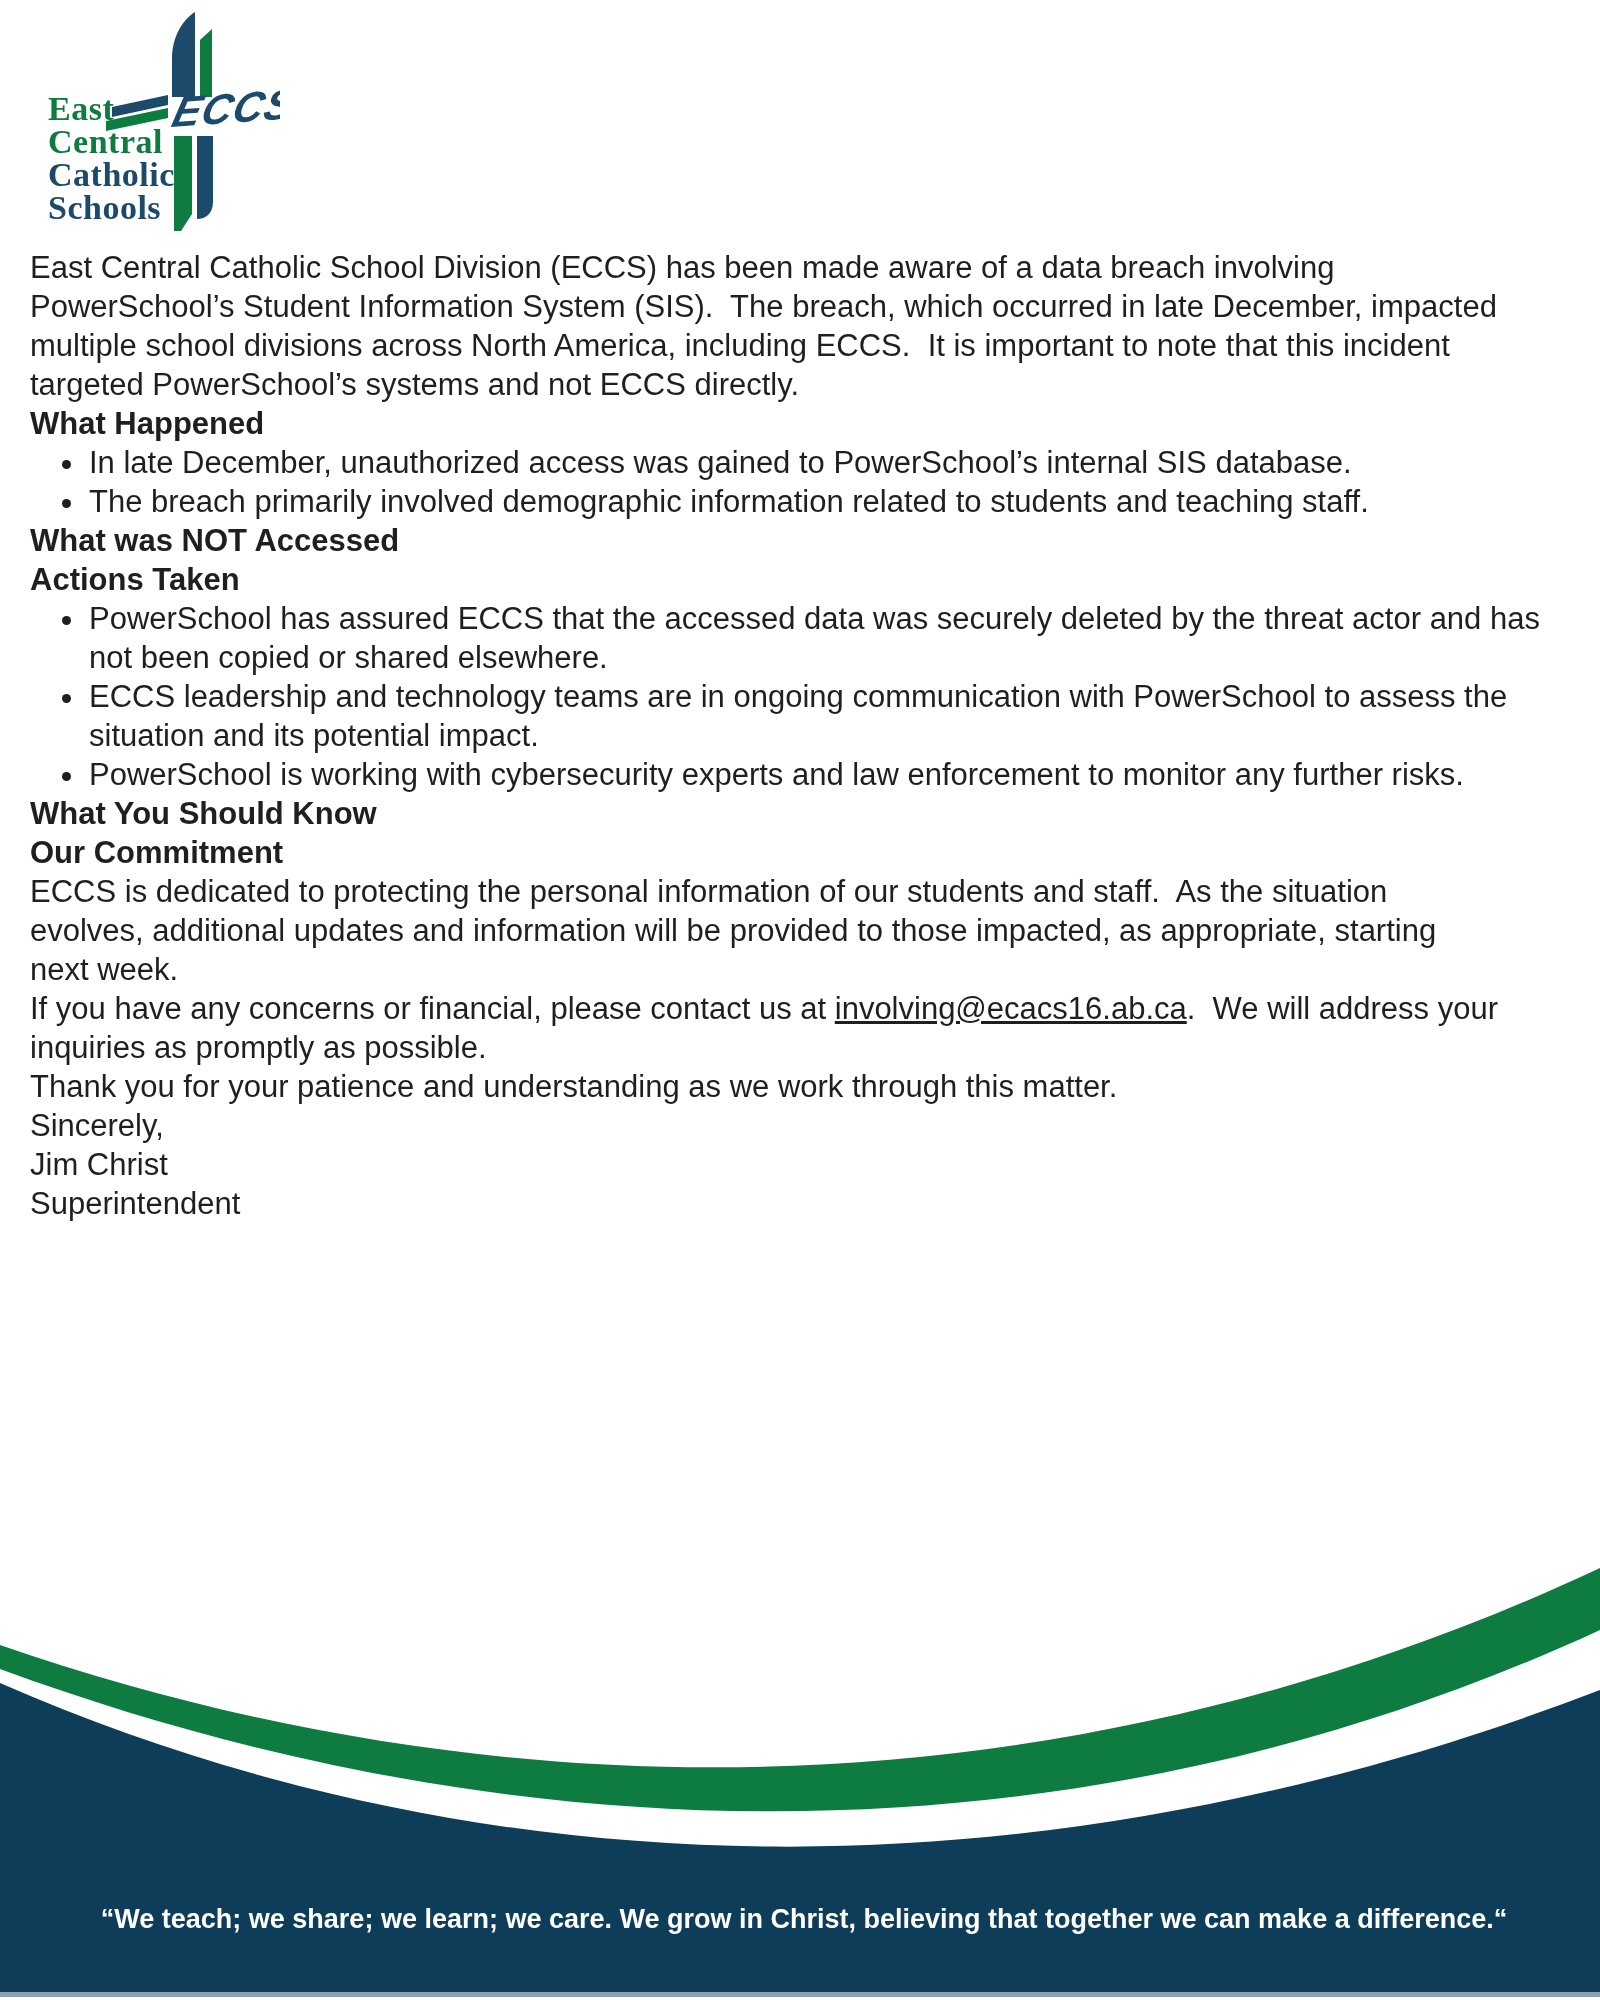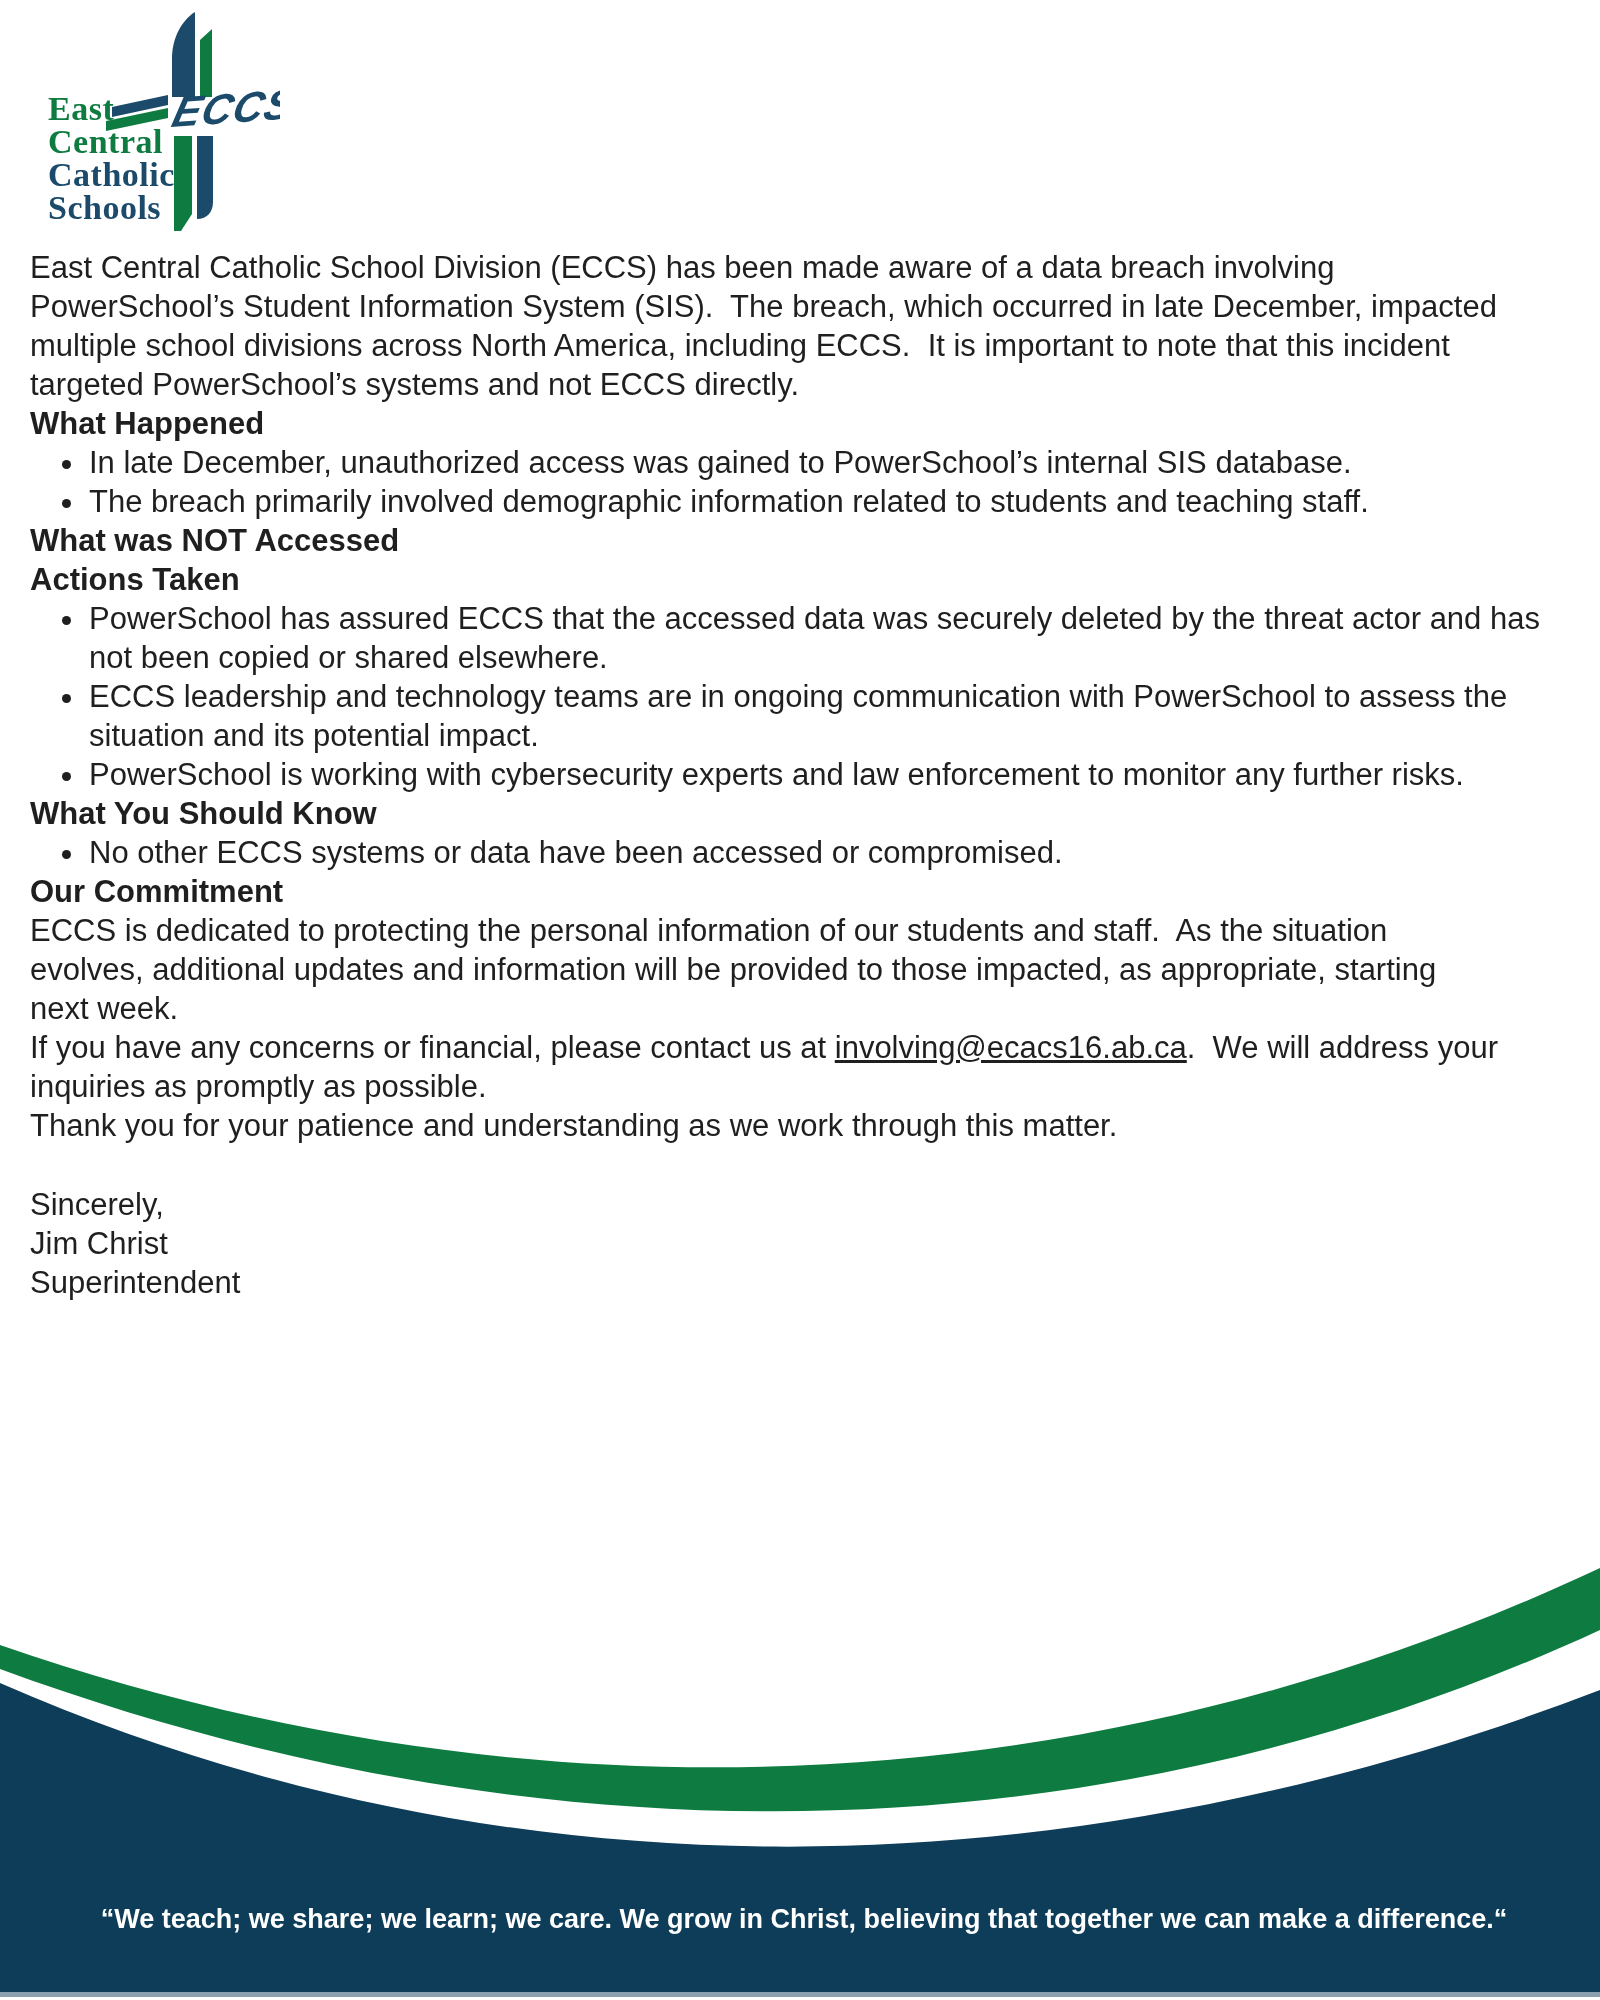--- a/index.html
+++ b/index.html
@@ -29,21 +29,21 @@
   .doc-title {
     position: absolute; top: 162px; left: 0; right: 36px;
     text-align: center;
     font-size: 28px; font-weight: bold; line-height: 39px;
     color: #111111;
   }
 
   
   .main { position: absolute; top: 248px; left: 0; right: 0; padding: 0 60px 0 30px; }
   .main p, .main h2, .main ul { font-size: 31px; line-height: 39px; margin: 0; }
-  .block { margin-top: 40px; }
+  .block { }
   .block:first-child { margin-top: 0; }
   .main h2 { font-weight: bold; }
   .pre { white-space: pre-wrap; }
   .main ul { padding-left: 57px; list-style: disc; }
   .main li { padding-left: 2px; }
   .email-link { color: #1f1f1f; text-decoration: underline; }
   .sig p { margin: 0; }
 
   
   .footer { position: absolute; left: 0; bottom: 0; width: 1600px; height: 460px; }
@@ -104,23 +104,20 @@
     <h2 class="block">What was NOT Accessed</h2>
 
     <h2 class="block">Actions Taken</h2>
     <ul>
       <li class="pre">PowerSchool has assured ECCS that the accessed data was securely deleted by the threat actor and has not been copied or shared elsewhere.</li>
       <li class="pre">ECCS leadership and technology teams are in ongoing communication with PowerSchool to assess the situation and its potential impact.</li>
       <li class="pre">PowerSchool is working with cybersecurity experts and law enforcement to monitor any further risks.</li>
     </ul>
 
     <h2 class="block">What You Should Know</h2>
-    <ul>
-      <li class="pre">No other ECCS systems or data have been accessed or compromised.</li>
-    </ul>
 
     <h2 class="block">Our Commitment</h2>
     <p class="pre">ECCS is dedicated to protecting the personal information of our students and staff.  As the situation
 evolves, additional updates and information will be provided to those impacted, as appropriate, starting
 next week.</p>
 
     <p class="block pre"><span>If you have any concerns or financial, please contact us at </span><a href="#" class="email-link">involving@ecacs16.ab.ca</a><span>.  We will address your
 inquiries as promptly as possible.</span></p>
 
     <p class="block pre">Thank you for your patience and understanding as we work through this matter.</p>

